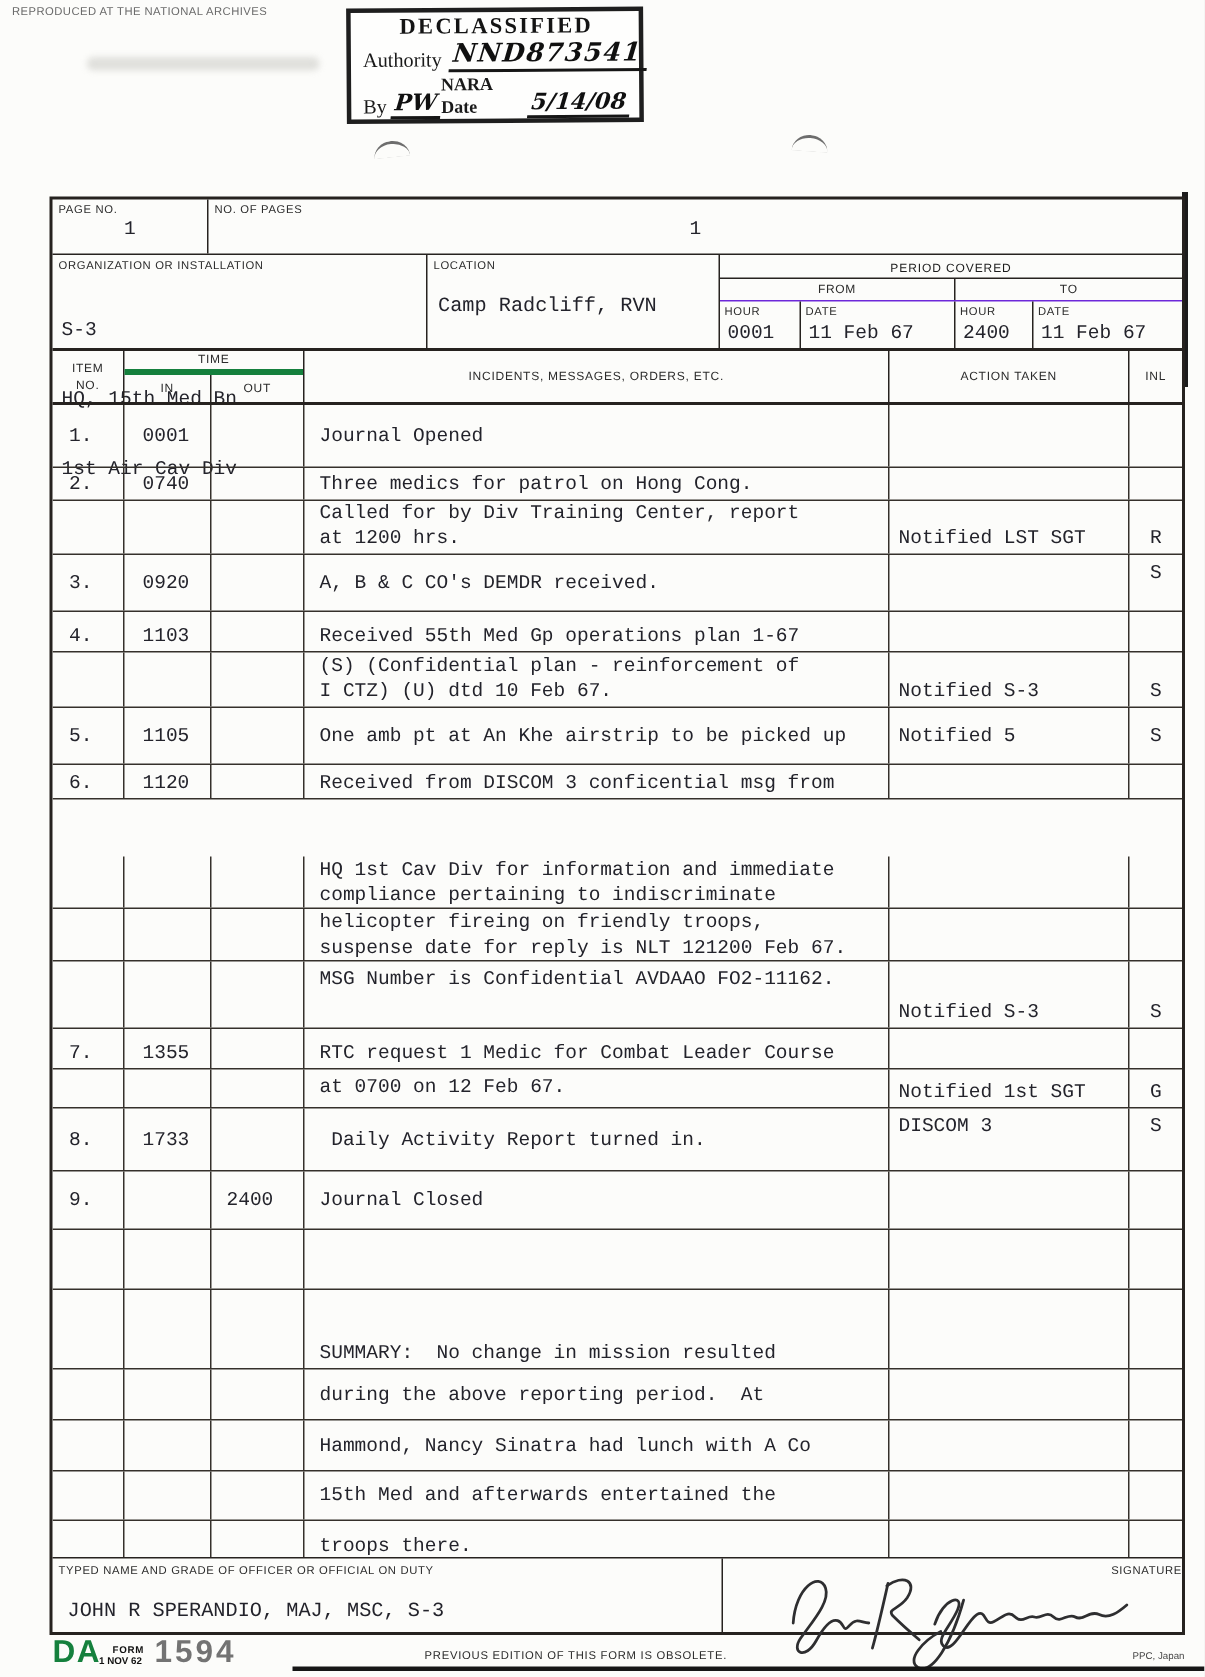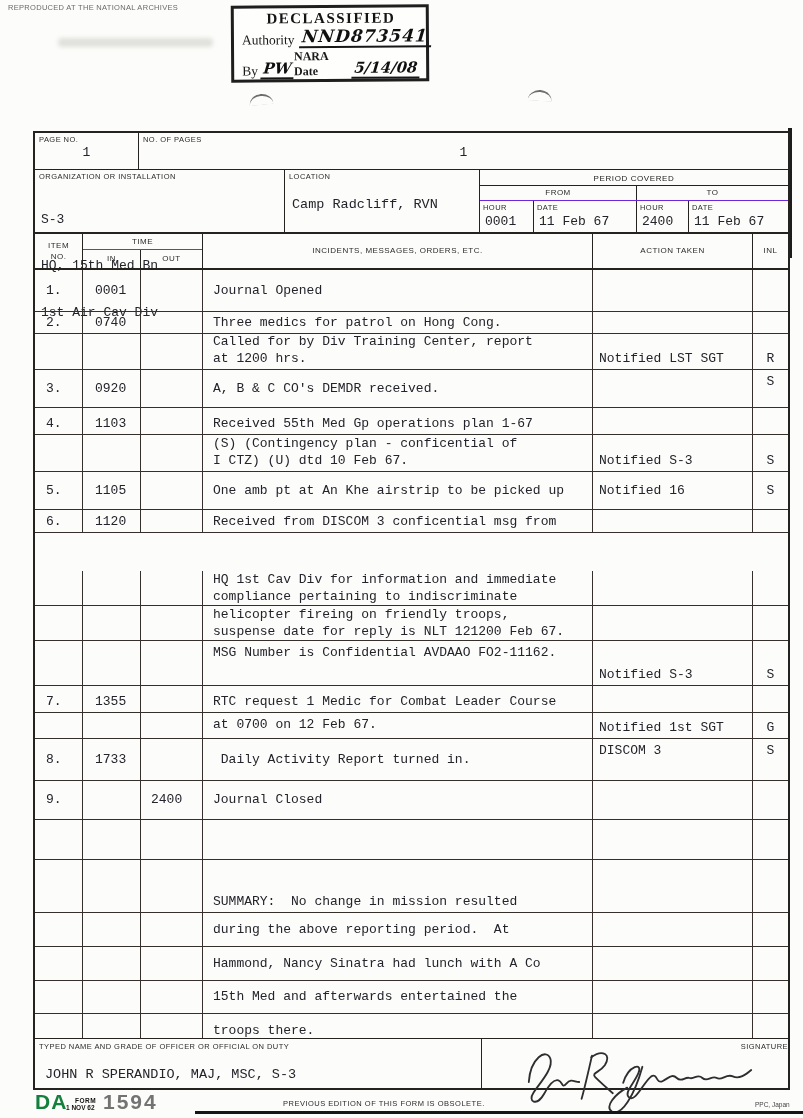--- a/index.html
+++ b/index.html
@@ -60,21 +60,21 @@
   .hd-cell:last-child{border-right:none;}
   .hd-val{font-size:13px;margin-top:2px;padding-left:2px;}
   .w-hour1{width:54px;}.w-date1{width:103px;}.w-hour2{width:52px;}.w-date2{flex:1;}
 
   .rowC{height:36px;display:flex;border-bottom:2px solid #26221f;box-sizing:border-box;}
   .hcell{border-right:1px solid #26221f;box-sizing:border-box;display:flex;flex-direction:column;
          align-items:center;justify-content:center;font-size:8px;letter-spacing:.5px;color:#2b2b2b;}
   .hcell:last-child{border-right:none;}
   .h-item{width:48px;line-height:11px;}
   .h-time{width:120px;padding:0;justify-content:flex-start;}
-  .time-top{width:100%;height:16px;border-bottom:1px solid #15803d;box-sizing:border-box;
+  .time-top{width:100%;height:16px;border-bottom:4px solid #15803d;box-sizing:border-box;
             display:flex;align-items:center;justify-content:center;}
   .time-bot{width:100%;flex:1;display:flex;}
   .in-c{width:58px;border-right:1px solid #26221f;box-sizing:border-box;display:flex;align-items:center;justify-content:center;}
   .out-c{flex:1;display:flex;align-items:center;justify-content:center;}
   .h-inc{width:390px;}
   .h-act{width:160px;}
   .h-inl{flex:1;}
 
   
   .tbody{height:772px;display:flex;flex-direction:column;overflow:hidden;}
@@ -280,21 +280,21 @@
             <div class="tline">Received 55th Med Gp operations plan 1-67</div>
           </div>
           <div class="bcell c-act a-mid"></div>
           <div class="bcell c-inl a-mid"></div>
         </div>
         <div class="trow" style="height: 37px;">
           <div class="bcell c-item a-bot"></div>
           <div class="bcell c-in a-bot"></div>
           <div class="bcell c-out a-bot"></div>
           <div class="bcell c-inc a-bot">
-            <div class="tline">(S) (Contingency plan - conficential of</div>
+            <div class="tline">(S) (Confidential plan - reinforcement of</div>
             <div class="tline">I CTZ) (U) dtd 10 Feb 67.</div>
           </div>
           <div class="bcell c-act a-bot">
             <div class="tline">Notified S-3</div>
           </div>
           <div class="bcell c-inl a-bot">
             <div class="tline">S</div>
           </div>
         </div>
         <div class="trow" style="height: 38px;">
@@ -302,21 +302,21 @@
             <div class="tline">5.</div>
           </div>
           <div class="bcell c-in a-mid">
             <div class="tline">1105</div>
           </div>
           <div class="bcell c-out a-mid"></div>
           <div class="bcell c-inc a-mid">
             <div class="tline">One amb pt at An Khe airstrip to be picked up</div>
           </div>
           <div class="bcell c-act a-mid">
-            <div class="tline">Notified 16</div>
+            <div class="tline">Notified 5</div>
           </div>
           <div class="bcell c-inl a-mid">
             <div class="tline">S</div>
           </div>
         </div>
         <div class="trow" style="height: 23px;">
           <div class="bcell c-item a-bot">
             <div class="tline">6.</div>
           </div>
           <div class="bcell c-in a-bot">

